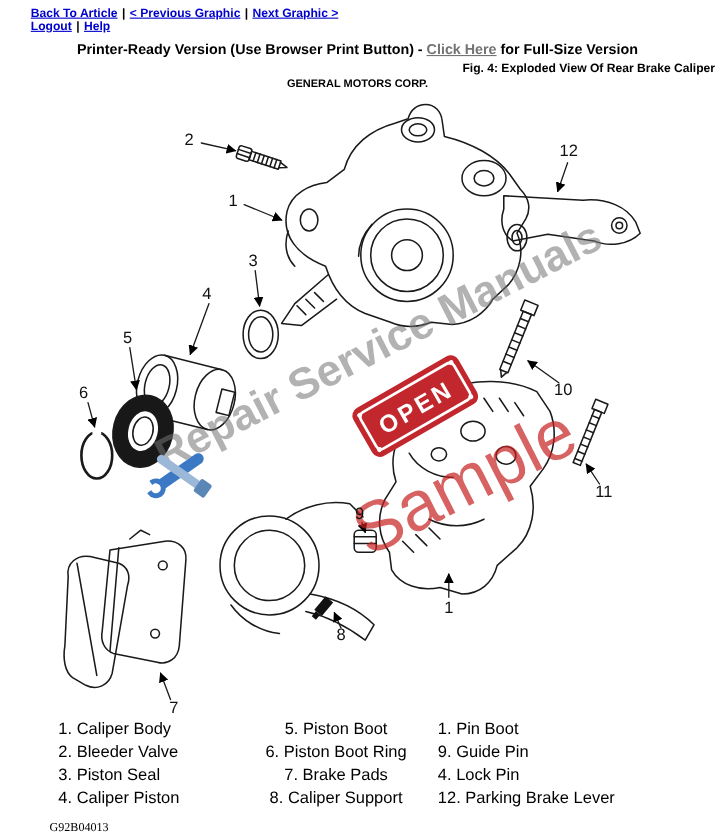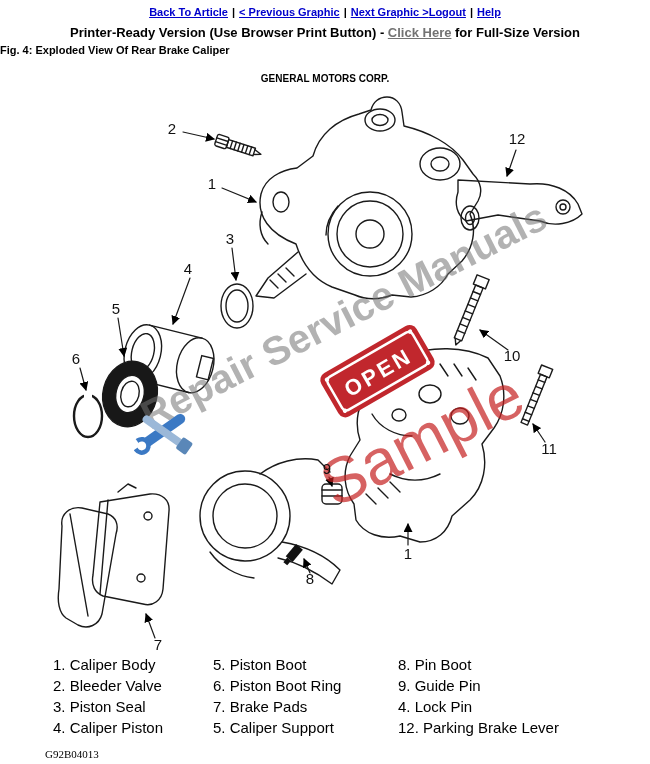--- a/index.html
+++ b/index.html
@@ -1,30 +1,30 @@
 <!DOCTYPE html>
 <html><head>
 <meta charset="utf-8">
 <style>
   html,body{margin:0;padding:0;background:#fff;color:#000;
     font-family:"Liberation Sans",sans-serif;}
   .page{width:650px;height:764px;overflow:hidden;background:#fff;}
-  .topbar{display:flex;justify-content:center;align-items:baseline;
-    padding:6px 28px 2px 28px;font-size:11px;font-weight:bold;}
+  .topbar{display:flex;justify-content:flex-start;align-items:baseline;
+    padding:6px 28px 2px 28px;font-size:11px;font-weight:bold;flex-direction:column;}
   .topbar a{color:#0000cc;text-decoration:underline;cursor:pointer;}
   .sep{margin:0 4px;color:#000;font-weight:bold;}
   .printer-line{text-align:center;font-size:13px;font-weight:bold;padding:5px 0 1px 0;}
   .printer-line a{color:#737373;text-decoration:underline;cursor:pointer;}
-  .fig-title{text-align:left;font-size:11px;font-weight:bold;margin-top:3px;}
-  .company{text-align:center;font-size:10px;font-weight:bold;margin-top:17px;}
+  .fig-title{text-align:right;font-size:11px;font-weight:bold;margin-top:3px;}
+  .company{text-align:center;font-size:10px;font-weight:bold;margin-top:3px;}
   svg.diagram{display:block;margin:0;}
   .callout{font-size:15px;fill:#111;}
   .legend{display:flex;padding-left:53px;font-size:15px;line-height:21px;margin-top:2px;}
   .legend .col1{width:160px;}
-  .legend .col2{width:185px;}
+  .legend .col2{width:185px;text-align:center;}
   .fig-code{padding:10px 0 0 45px;font-size:11px;font-family:Liberation Serif, serif;}
 </style>
 </head>
 <body>
 
 <div class="page">
 
   <div class="topbar">
     <span>
       <a href="#">Back To Article</a><span class="sep">|</span><a href="#">&lt; Previous Graphic</a><span class="sep">|</span><a href="#">Next Graphic &gt;</a>
@@ -220,24 +220,24 @@
     <div class="col1">
       <div>1. Caliper Body</div>
       <div>2. Bleeder Valve</div>
       <div>3. Piston Seal</div>
       <div>4. Caliper Piston</div>
     </div>
     <div class="col2">
       <div>5. Piston Boot</div>
       <div>6. Piston Boot Ring</div>
       <div>7. Brake Pads</div>
-      <div>5. Caliper Support</div>
+      <div>8. Caliper Support</div>
     </div>
     <div class="col3">
-      <div>8. Pin Boot</div>
+      <div>1. Pin Boot</div>
       <div>9. Guide Pin</div>
       <div>4. Lock Pin</div>
       <div>12. Parking Brake Lever</div>
     </div>
   </div>
 
   <div class="fig-code">G92B04013</div>
 
 </div>
 

